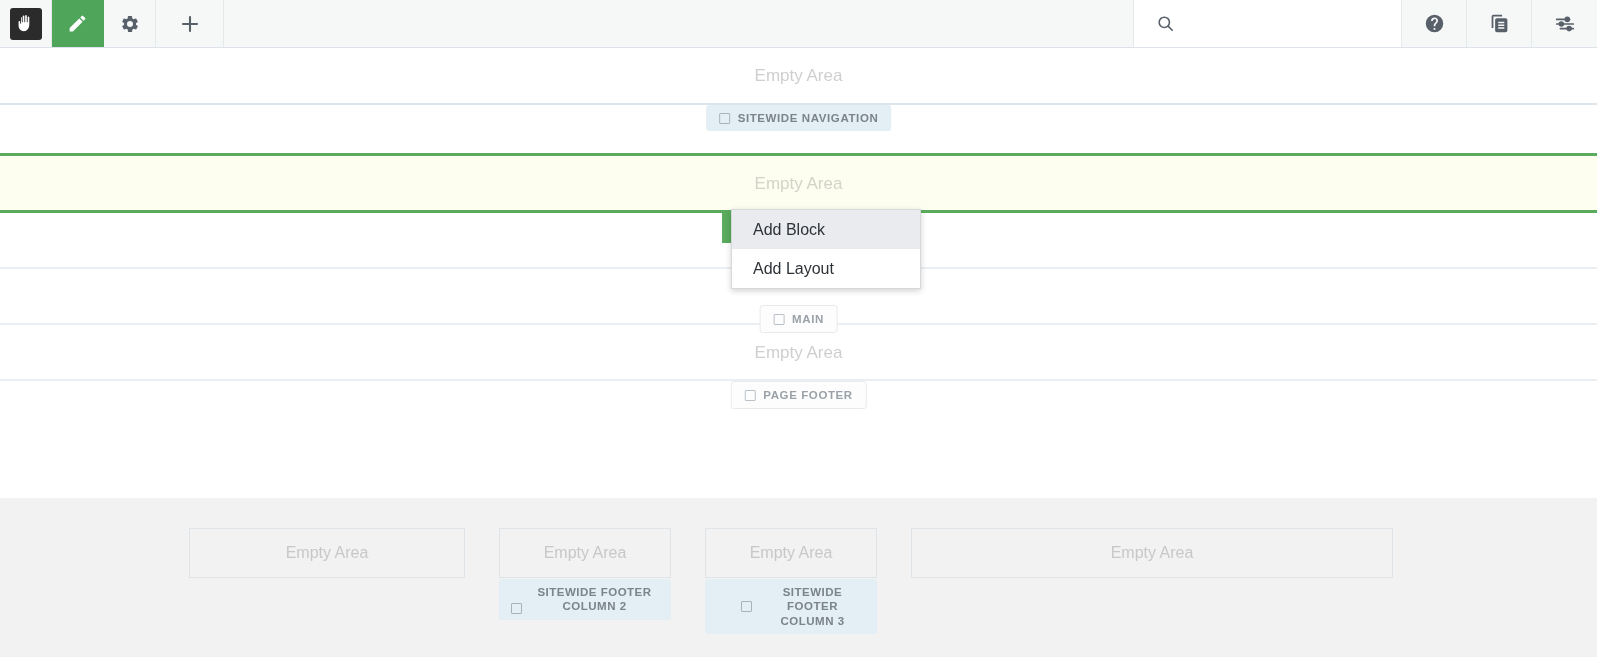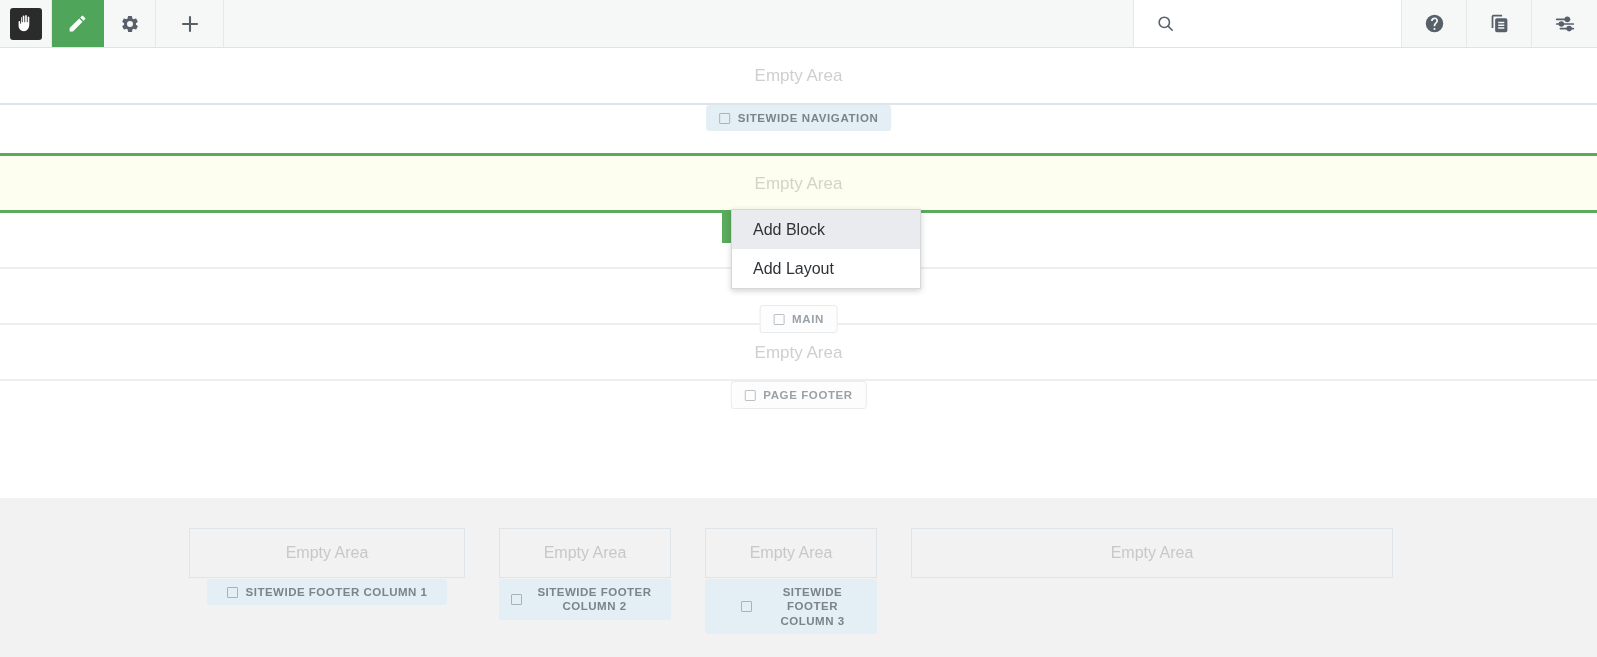--- a/index.html
+++ b/index.html
@@ -356,34 +356,28 @@
     </span>
   </div>
 
   <div class="gray-footer">
     <div class="cols">
 
       <div class="col" style="left:189px; width:276px;">
         <div class="col-box">
           <span class="empty-label">Empty Area</span>
         </div>
-        <div class="col-tag-wrap">
-          <span class="col-tag" style="width:240px; justify-content:center;">
-            <i class="sq"></i>
-            <span>SITEWIDE FOOTER COLUMN 1</span>
-          </span>
-        </div>
       </div>
 
       <div class="col" style="left:499px; width:172px;">
         <div class="col-box">
           <span class="empty-label">Empty Area</span>
         </div>
         <div class="col-tag-wrap">
-          <span class="col-tag" style="width:172px; justify-content:center;">
+          <span class="col-tag" style="width:172px; justify-content:center;align-items:flex-end;">
             <i class="sq"></i>
             <span>SITEWIDE FOOTER COLUMN 2</span>
           </span>
         </div>
       </div>
 
       <div class="col" style="left:705px; width:172px;">
         <div class="col-box">
           <span class="empty-label">Empty Area</span>
         </div>

